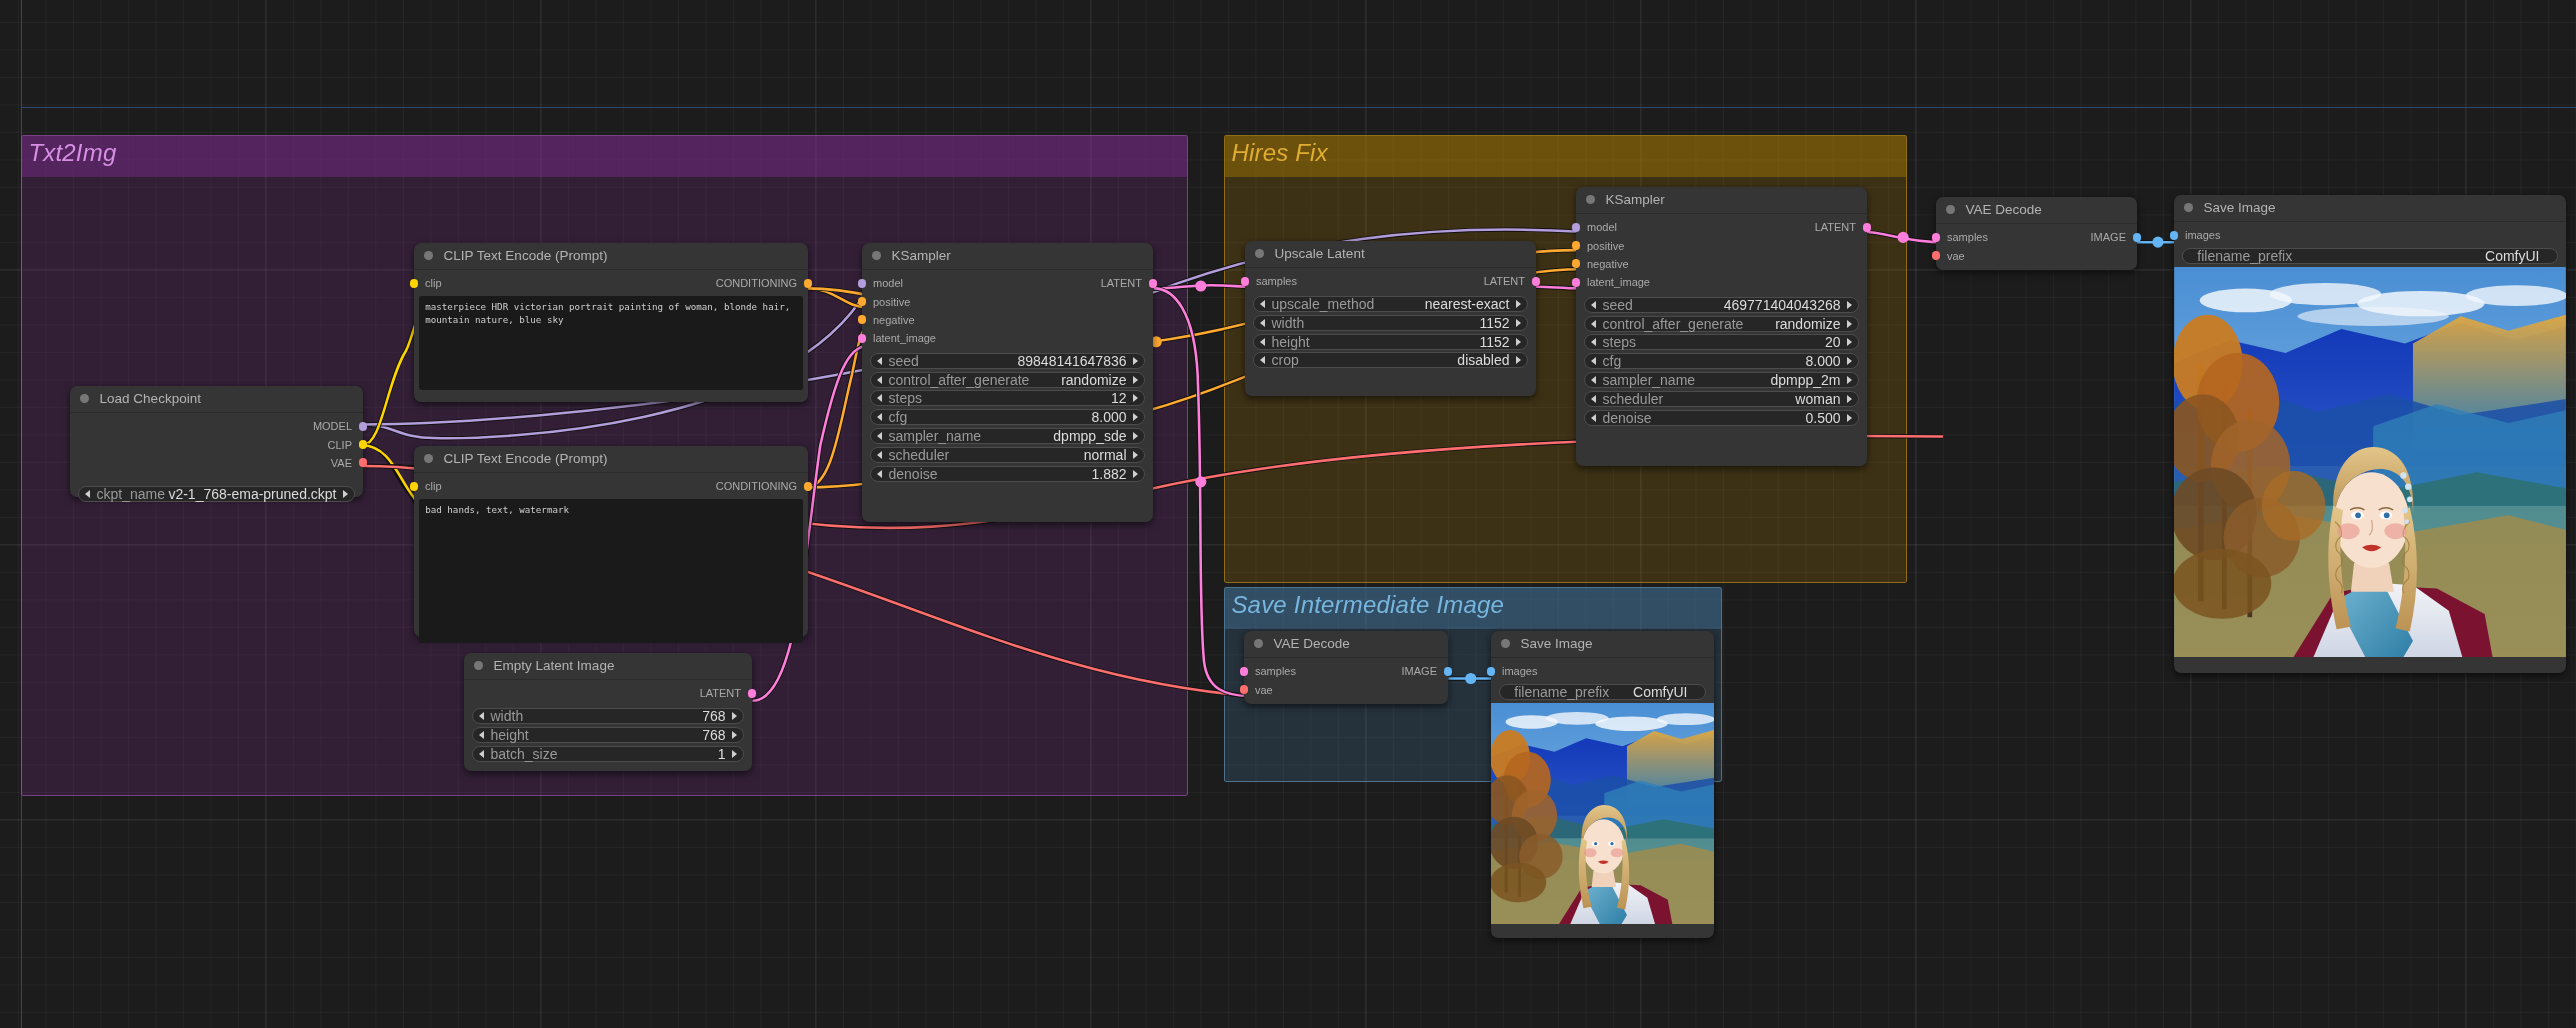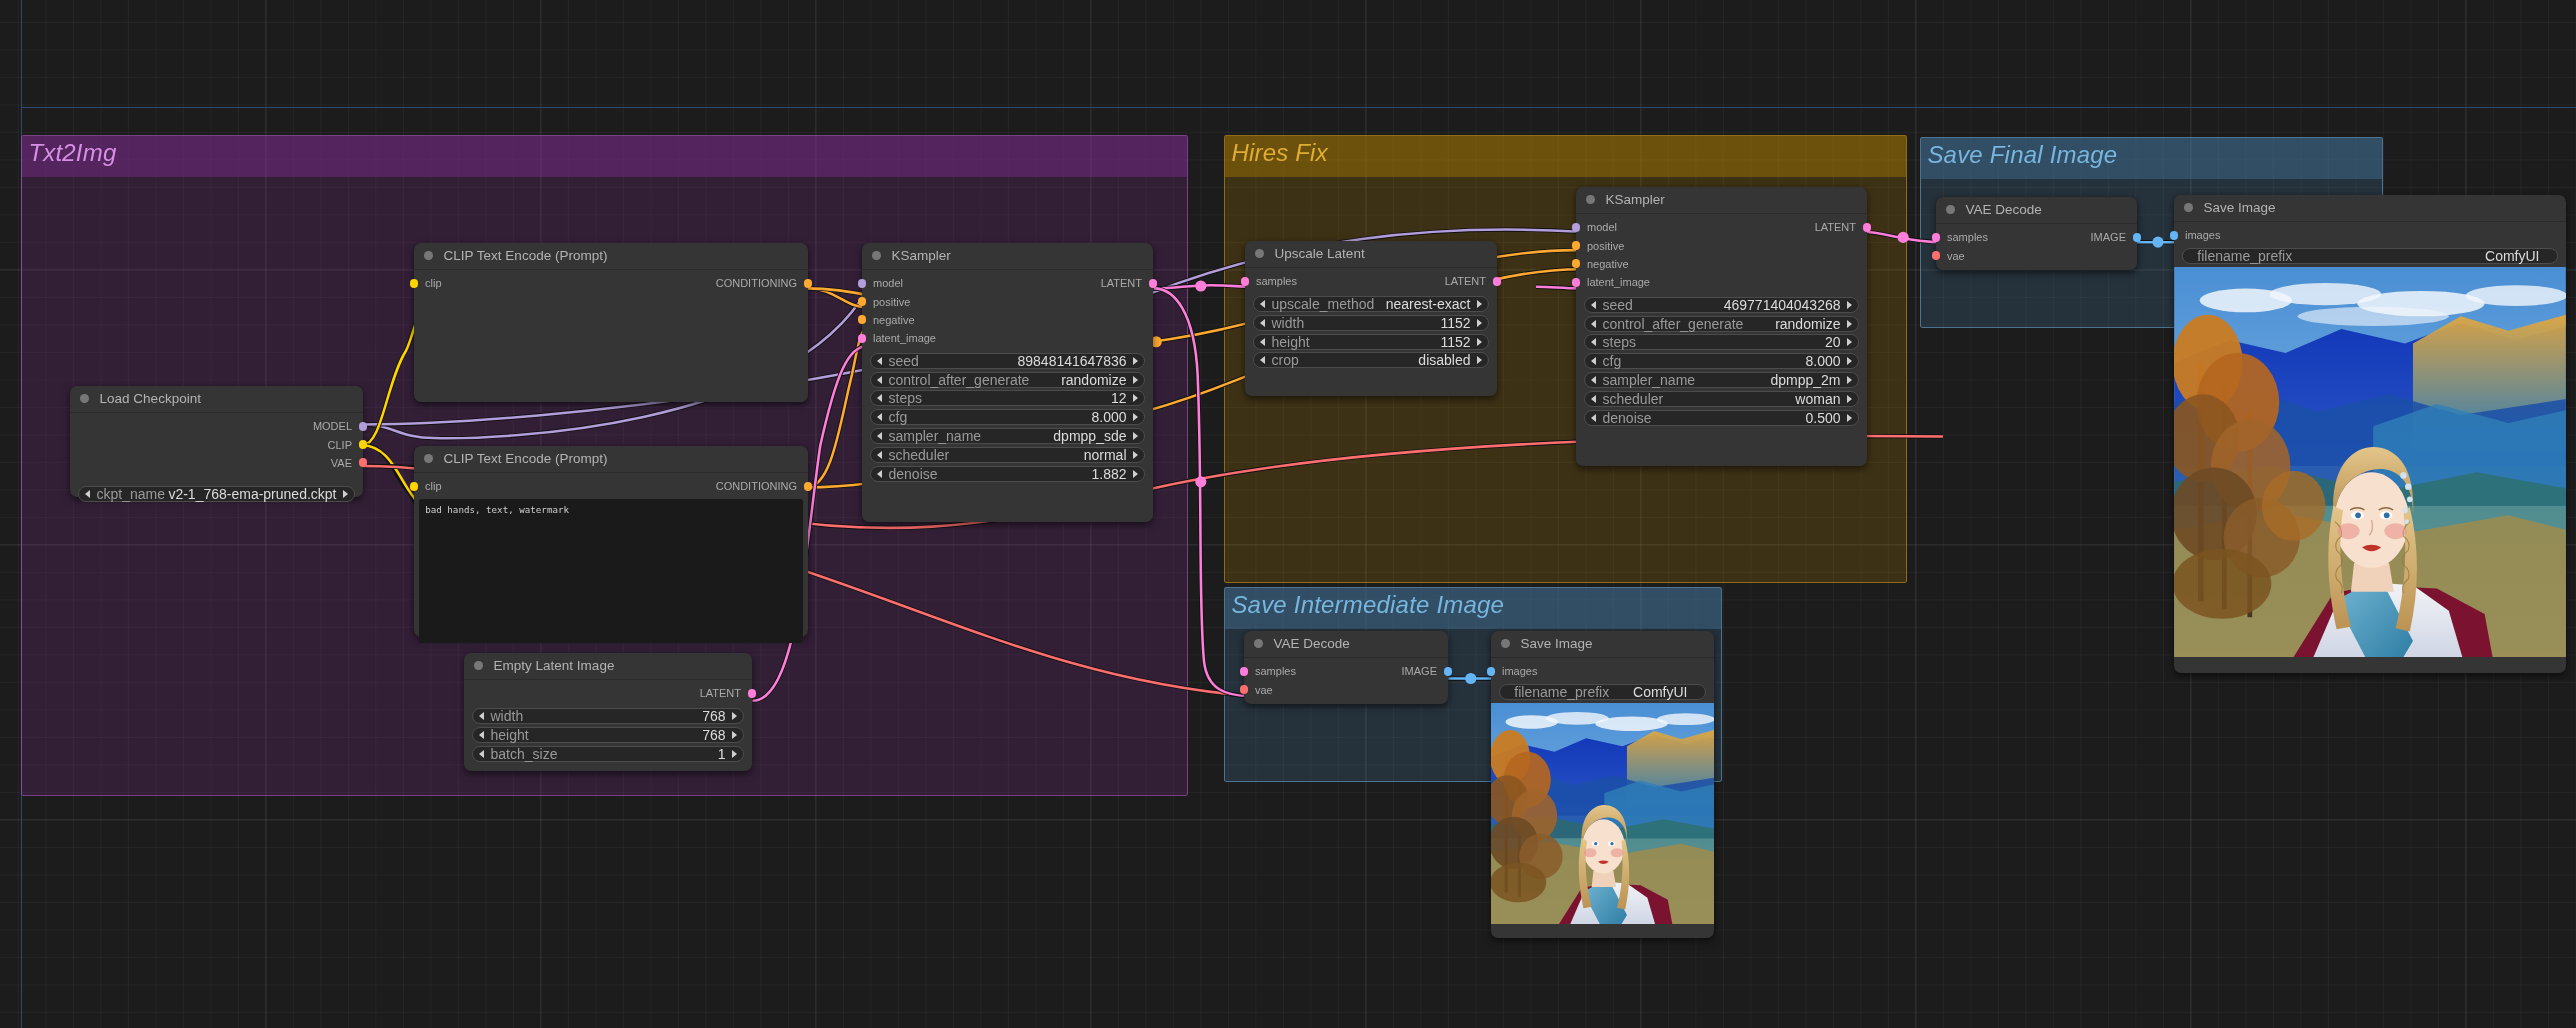--- a/index.html
+++ b/index.html
@@ -95,26 +95,20 @@
     <div class="ghead" style="color:#d68fe3;">Txt2Img</div>
   </div>
 
   <div class="group" style="left:1224px;top:135px;width:683px;height:448px;
               background:rgba(181,129,0,.22);border:1.2px solid rgba(200,150,20,.6);">
     <div style="position:absolute;left:0;top:0;width:100%;height:41px;
                 background:rgba(181,129,0,.40);"></div>
     <div class="ghead" style="color:#e0ad33;">Hires Fix</div>
   </div>
 
-  <div class="group" style="left:1920px;top:137px;width:463px;height:191px;
-              background:rgba(74,134,184,.20);border:1.2px solid rgba(110,170,215,.55);">
-    <div style="position:absolute;left:0;top:0;width:100%;height:41px;
-                background:rgba(74,134,184,.34);"></div>
-    <div class="ghead" style="color:#77b6de;">Save Final Image</div>
-  </div>
 
   <div class="group" style="left:1224px;top:587px;width:498px;height:195px;
               background:rgba(74,134,184,.20);border:1.2px solid rgba(110,170,215,.55);">
     <div style="position:absolute;left:0;top:0;width:100%;height:41px;
                 background:rgba(74,134,184,.34);"></div>
     <div class="ghead" style="color:#77b6de;">Save Intermediate Image</div>
   </div>
 
   <svg id="links" width="2576" height="1029" viewBox="0 0 3235 1292">
     <defs>
@@ -223,20 +217,22 @@
     <div class="divider"></div>
     <div class="body">
       <div class="slots" style="padding-top:4.8px;">
         <div class="slot">
           <span class="sdot in" style="background:#ffd500;top:4.8px;"></span>
           <span class="lbl-in">clip</span>
           <span class="sdot out" style="background:#ffa931;top:4.8px;"></span>
           <span class="lbl-out">CONDITIONING</span>
         </div>
       </div>
+      <div class="textarea" style="height:94px;">masterpiece HDR victorian portrait painting of woman, blonde hair,
+mountain nature, blue sky</div>
     </div>
   </div>
 
   <div class="node" style="left:414px;top:446px;width:394px;height:191px;">
     <div class="title">
       <span class="dot"></span>
       <span>CLIP Text Encode (Prompt)</span>
     </div>
     <div class="divider"></div>
     <div class="body">
@@ -351,21 +347,21 @@
       </div>
       <div class="widget">
         <span class="arr arrL"></span>
         <span class="wname">denoise</span>
         <span class="wval">1.882</span>
         <span class="arr arrR"></span>
       </div>
     </div>
   </div>
 
-  <div class="node" style="left:1245px;top:241px;width:252px;height:155px;">
+  <div class="node" style="left:1245px;top:241px;width:291px;height:155px;">
     <div class="title">
       <span class="dot"></span>
       <span>Upscale Latent</span>
     </div>
     <div class="divider"></div>
     <div class="body">
       <div class="slots" style="padding-top:4.8px;">
         <div class="slot">
           <span class="sdot in" style="background:#ff7edb;top:4.8px;"></span>
           <span class="lbl-in">samples</span>

